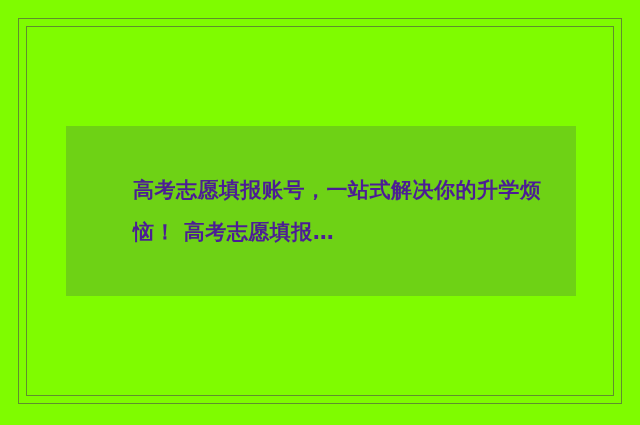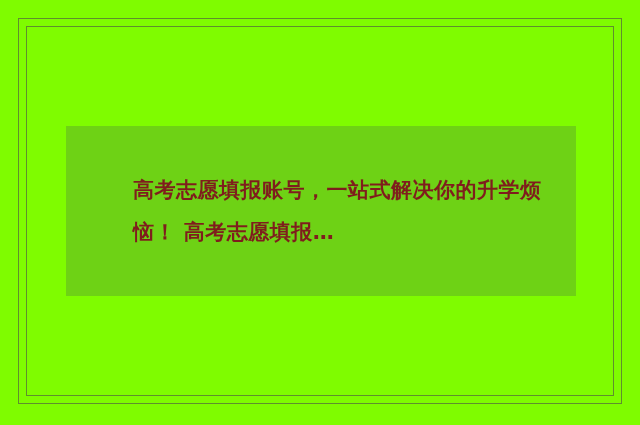--- a/index.html
+++ b/index.html
@@ -56,21 +56,21 @@
     background: #6ed215;
     box-sizing: border-box;
     display: flex;
     align-items: center;
     justify-content: flex-start;
   }
 
   .panel-text {
     margin: 0;
     padding: 0 24px 0 67px;
-    color: #7f1d1d;
+    color: #4c1d95;
     font-size: 21px;
     font-weight: bold;
     line-height: 42px;
     letter-spacing: 0.5px;
     text-align: left;
     max-width: 420px;
     font-family: "DejaVu Sans", "Liberation Sans", sans-serif;
     word-break: break-all;
   }
 </style>

